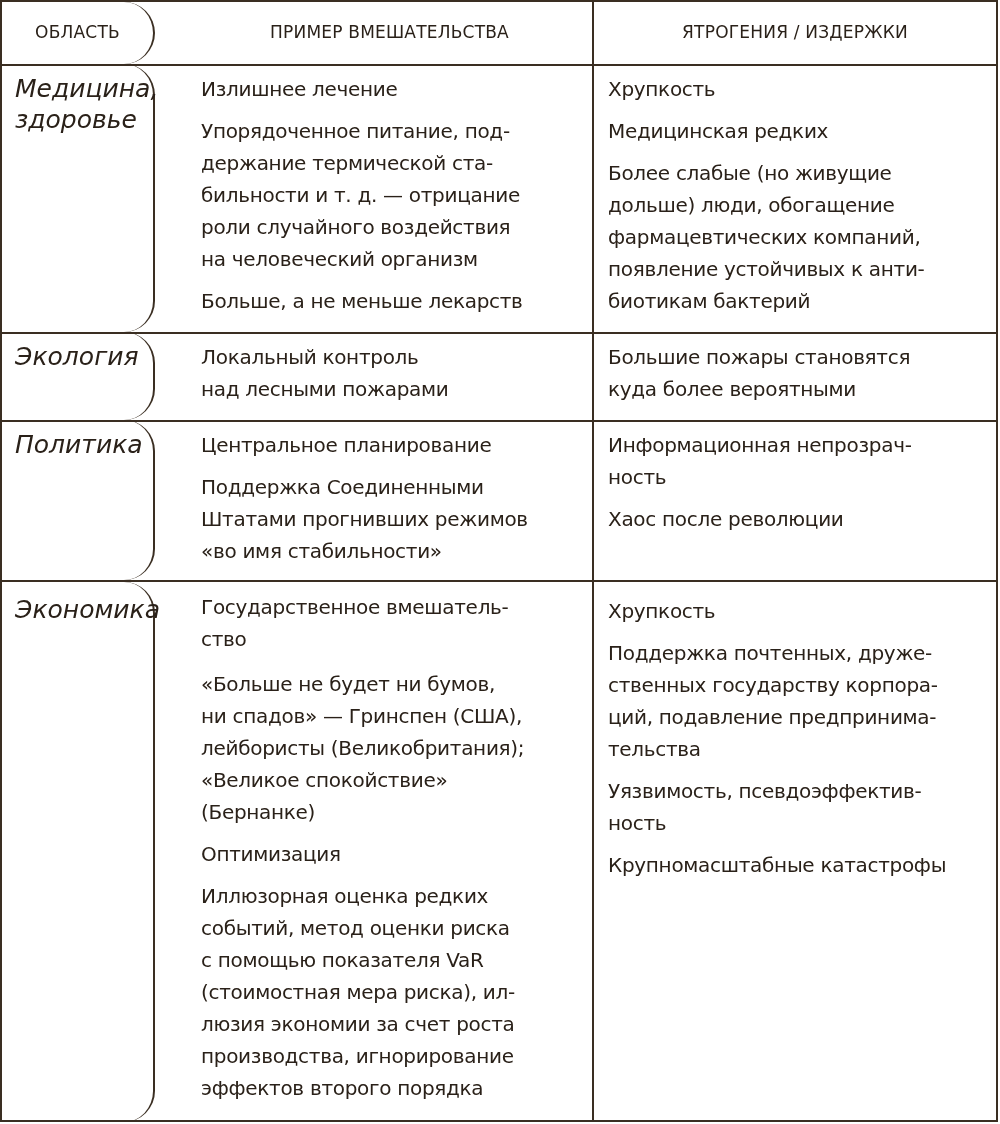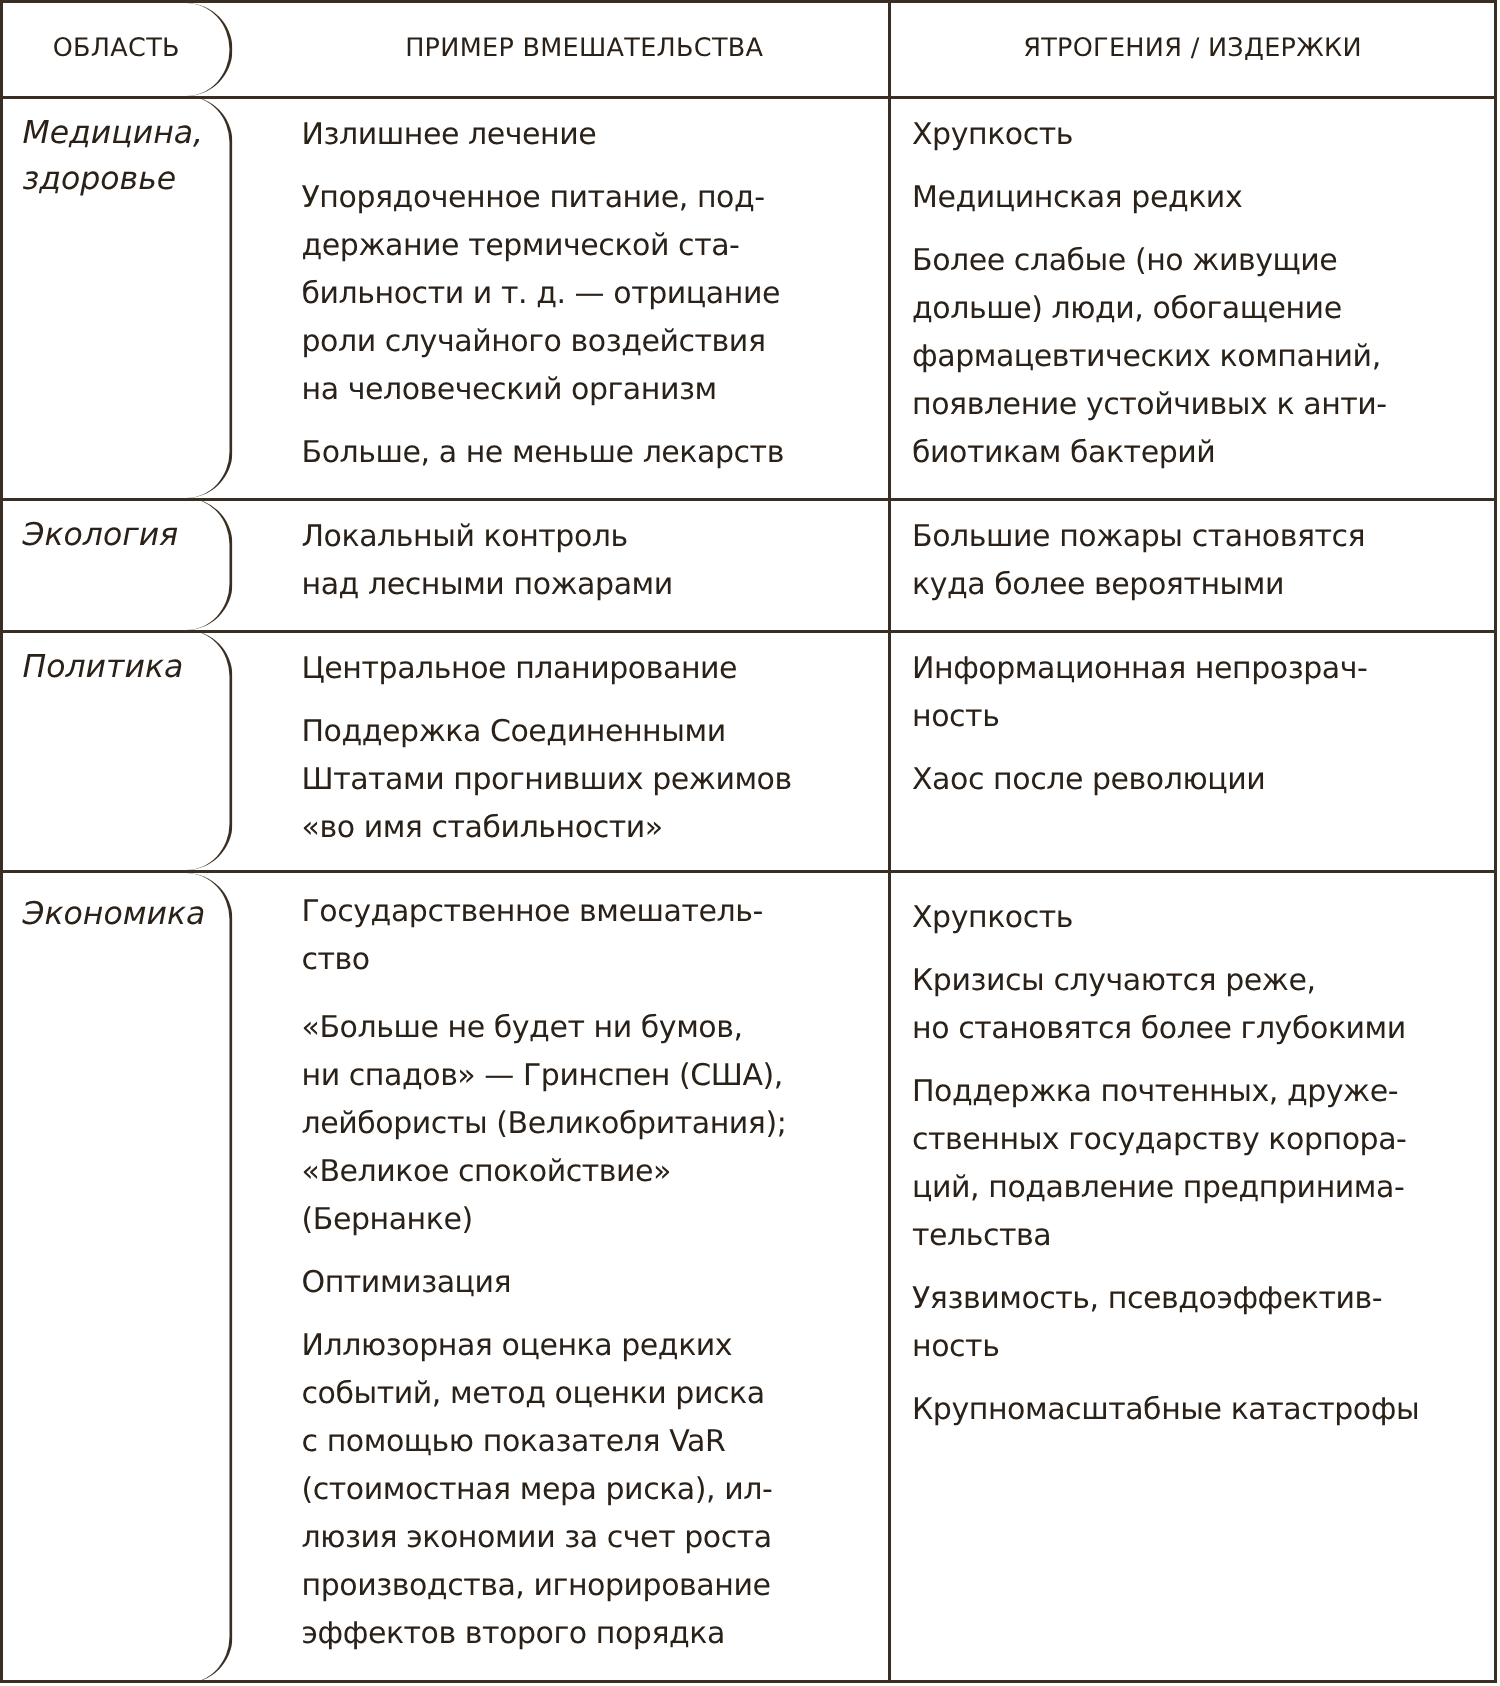--- a/index.html
+++ b/index.html
@@ -13,21 +13,21 @@
       color: #2a2119;
     }
     .row { position: absolute; left: 0; width: 100%; border-bottom: 2px solid #3a2e22; box-sizing: border-box; }
     .row.last { border-bottom: none; }
     .cell { position: absolute; top: 0; bottom: 0; box-sizing: border-box; }
     .c1 { left: 0; width: 153px; border-right: 2px solid #3a2e22; padding: 0 0 0 13px; border-radius: 31px; }
     .c2 { left: 185px; width: 407px; border-right: 2px solid #3a2e22; padding: 0 0 0 14px; }
     .c3 { left: 592px; right: 0; padding: 0 0 0 14px; }
     .hdr { font-size: 17px; letter-spacing: 0.2px; text-align: center; padding: 0; line-height: 60px; }
     .hdr.c1 { padding: 0; }
-    .area { font-style: italic; font-size: 21px; line-height: 31px; padding-top: 9px; white-space: pre-line; }
+    .area { font-style: italic; font-size: 25px; line-height: 31px; padding-top: 9px; white-space: pre-line; }
     .entry { font-size: 20px; line-height: 32px; white-space: pre-line; margin-top: 10px; letter-spacing: -0.3px; }
     .entry:first-child { margin-top: 9px; }
   </style>
 </head>
 <body>
 
 <div class="table">
 
   <div class="row" style="top:0;height:64px;">
     <div class="cell c1 hdr">ОБЛАСТЬ</div>
@@ -107,22 +107,20 @@
       <div class="entry">Иллюзорная оценка редких
 событий, метод оценки риска
 с помощью показателя VaR
 (стоимостная мера риска), ил-
 люзия экономии за счет роста
 производства, игнорирование
 эффектов второго порядка</div>
     </div>
     <div class="cell c3">
       <div class="entry" style="margin-top:13px;">Хрупкость</div>
-      <div class="entry">Кризисы случаются реже,
-но становятся более глубокими</div>
       <div class="entry">Поддержка почтенных, друже-
 ственных государству корпора-
 ций, подавление предпринима-
 тельства</div>
       <div class="entry">Уязвимость, псевдоэффектив-
 ность</div>
       <div class="entry">Крупномасштабные катастрофы</div>
     </div>
   </div>
 

